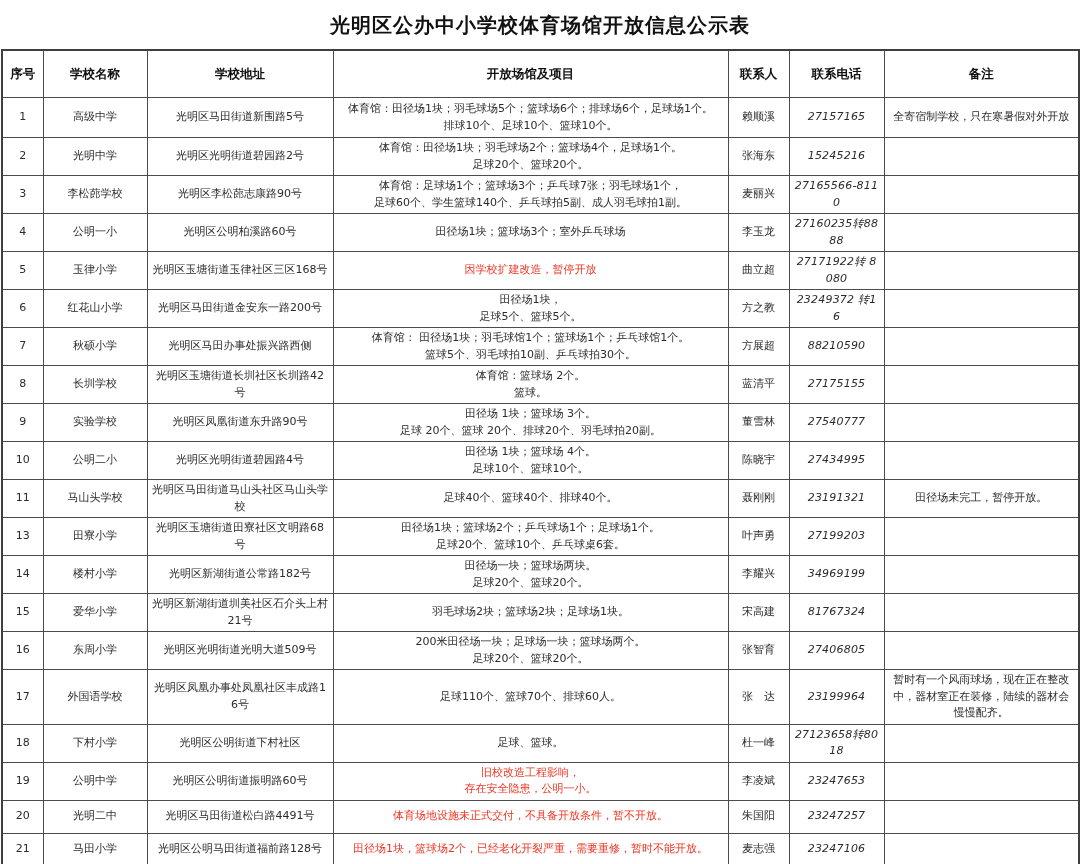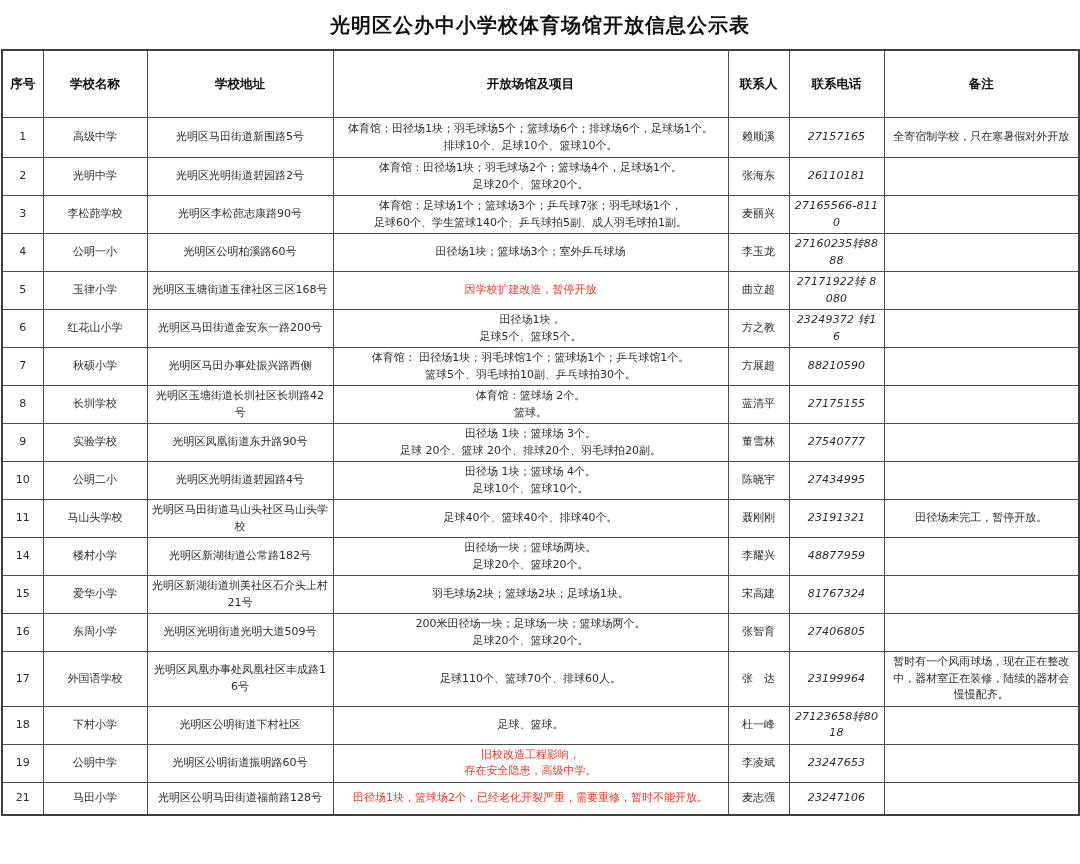--- a/index.html
+++ b/index.html
@@ -34,21 +34,21 @@
     font-size:11px;
     line-height:1.5;
     overflow:hidden;
     word-break:break-all;
   }
   table.sheet th{
     font-size:12.5px;
     font-weight:bold;
     color:#111;
     height:26px;
-    padding:20px 2px;
+    padding:10px 2px;
   }
   tbody tr{height:33px;}
   tbody tr:first-child{height:40px;}
   td.c-venues{white-space:pre-line;}
   td.c-remark{font-size:10.5px;line-height:1.45;}
   td.c-phone{font-size:11px;letter-spacing:0.2px;font-style:italic;}
   .red{color:#ee3524;}
   
   col.w-no{width:41px;}
   col.w-school{width:104px;}
@@ -96,21 +96,21 @@
     <td class="c-phone">27157165</td>
     <td class="c-remark">全寄宿制学校，只在寒暑假对外开放</td>
   </tr>
         <tr>
     <td class="c-no">2</td>
     <td class="c-school">光明中学</td>
     <td class="c-address">光明区光明街道碧园路2号</td>
     <td class="c-venues">体育馆：田径场1块；羽毛球场2个；篮球场4个，足球场1个。
 足球20个、篮球20个。</td>
     <td class="c-contact">张海东</td>
-    <td class="c-phone">26110181</td>
+    <td class="c-phone">15245216</td>
     <td class="c-remark"></td>
   </tr>
         <tr>
     <td class="c-no">3</td>
     <td class="c-school">李松蓢学校</td>
     <td class="c-address">光明区李松蓢志康路90号</td>
     <td class="c-venues">体育馆：足球场1个；篮球场3个；乒乓球7张；羽毛球场1个，
 足球60个、学生篮球140个、乒乓球拍5副、成人羽毛球拍1副。</td>
     <td class="c-contact">麦丽兴</td>
     <td class="c-phone">27165566-8110</td>
@@ -187,27 +187,37 @@
         <tr>
     <td class="c-no">11</td>
     <td class="c-school">马山头学校</td>
     <td class="c-address">光明区马田街道马山头社区马山头学校</td>
     <td class="c-venues">足球40个、篮球40个、排球40个。</td>
     <td class="c-contact">聂刚刚</td>
     <td class="c-phone">23191321</td>
     <td class="c-remark">田径场未完工，暂停开放。</td>
   </tr>
         <tr>
+    <td class="c-no">13</td>
+    <td class="c-school">田寮小学</td>
+    <td class="c-address">光明区玉塘街道田寮社区文明路68号</td>
+    <td class="c-venues">田径场1块；篮球场2个；乒乓球场1个；足球场1个。
+足球20个、篮球10个、乒乓球桌6套。</td>
+    <td class="c-contact">叶声勇</td>
+    <td class="c-phone">27199203</td>
+    <td class="c-remark"></td>
+  </tr>
+        <tr>
     <td class="c-no">14</td>
     <td class="c-school">楼村小学</td>
     <td class="c-address">光明区新湖街道公常路182号</td>
     <td class="c-venues">田径场一块；篮球场两块。
 足球20个、篮球20个。</td>
     <td class="c-contact">李耀兴</td>
-    <td class="c-phone">48877959</td>
+    <td class="c-phone">34969199</td>
     <td class="c-remark"></td>
   </tr>
         <tr>
     <td class="c-no">15</td>
     <td class="c-school">爱华小学</td>
     <td class="c-address">光明区新湖街道圳美社区石介头上村21号</td>
     <td class="c-venues">羽毛球场2块；篮球场2块；足球场1块。</td>
     <td class="c-contact">宋高建</td>
     <td class="c-phone">81767324</td>
     <td class="c-remark"></td>
@@ -238,23 +248,32 @@
     <td class="c-venues">足球、篮球。</td>
     <td class="c-contact">杜一峰</td>
     <td class="c-phone">27123658转8018</td>
     <td class="c-remark"></td>
   </tr>
         <tr>
     <td class="c-no">19</td>
     <td class="c-school">公明中学</td>
     <td class="c-address">光明区公明街道振明路60号</td>
     <td class="c-venues red">旧校改造工程影响，
-存在安全隐患，高级中学。</td>
+存在安全隐患，公明一小。</td>
     <td class="c-contact">李凌斌</td>
     <td class="c-phone">23247653</td>
+    <td class="c-remark"></td>
+  </tr>
+        <tr>
+    <td class="c-no">20</td>
+    <td class="c-school">光明二中</td>
+    <td class="c-address">光明区马田街道松白路4491号</td>
+    <td class="c-venues red">体育场地设施未正式交付，不具备开放条件，暂不开放。</td>
+    <td class="c-contact">朱国阳</td>
+    <td class="c-phone">23247257</td>
     <td class="c-remark"></td>
   </tr>
         <tr>
     <td class="c-no">21</td>
     <td class="c-school">马田小学</td>
     <td class="c-address">光明区公明马田街道福前路128号</td>
     <td class="c-venues red">田径场1块，篮球场2个，已经老化开裂严重，需要重修，暂时不能开放。</td>
     <td class="c-contact">麦志强</td>
     <td class="c-phone">23247106</td>
     <td class="c-remark"></td>

